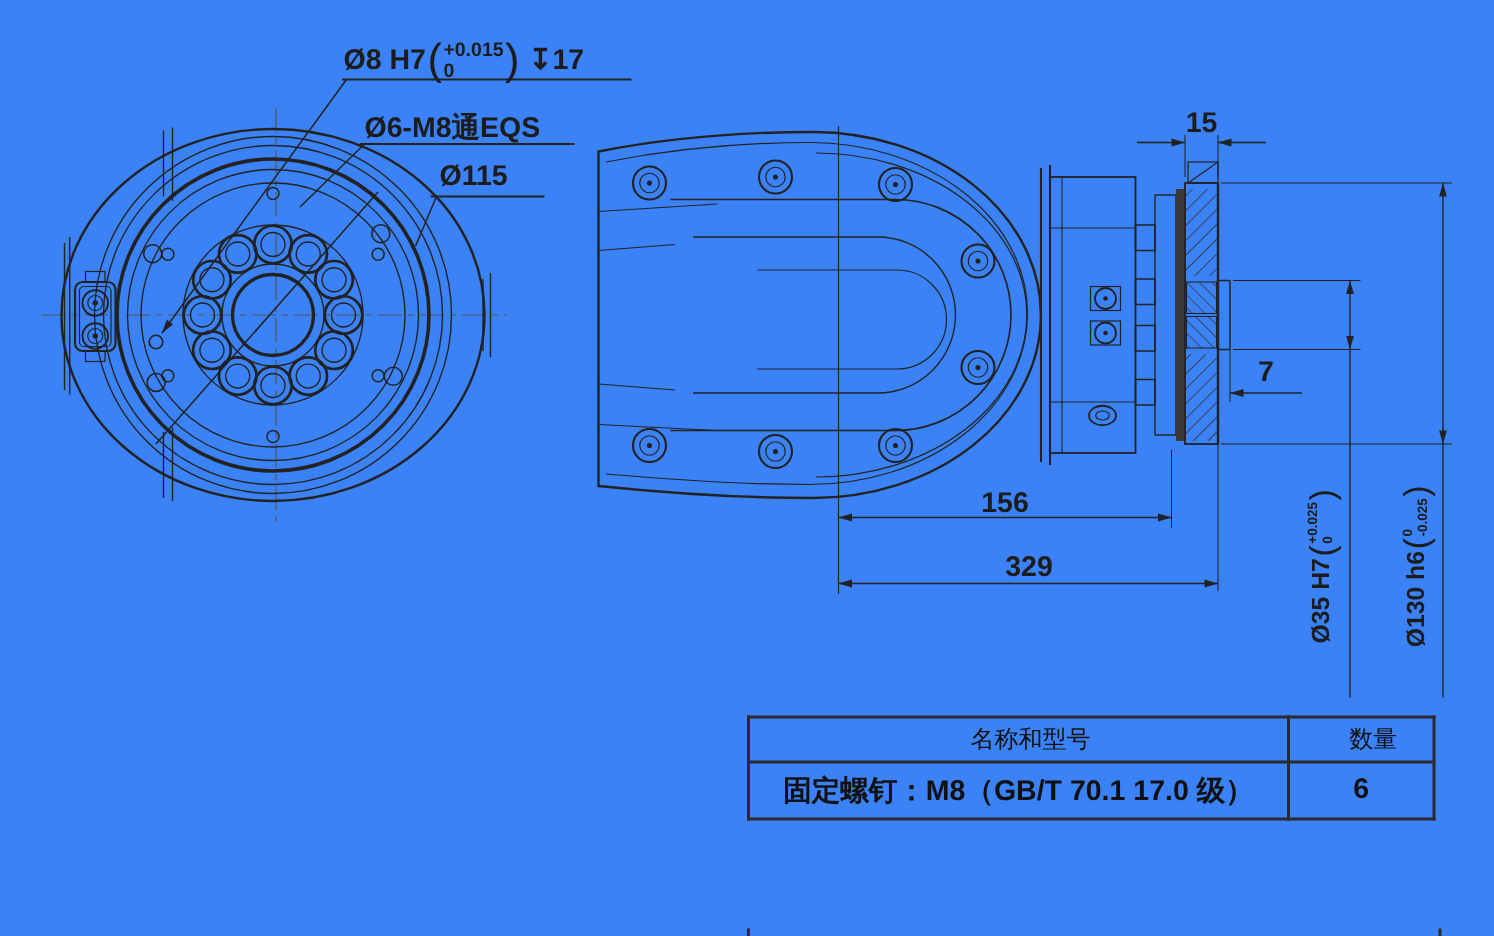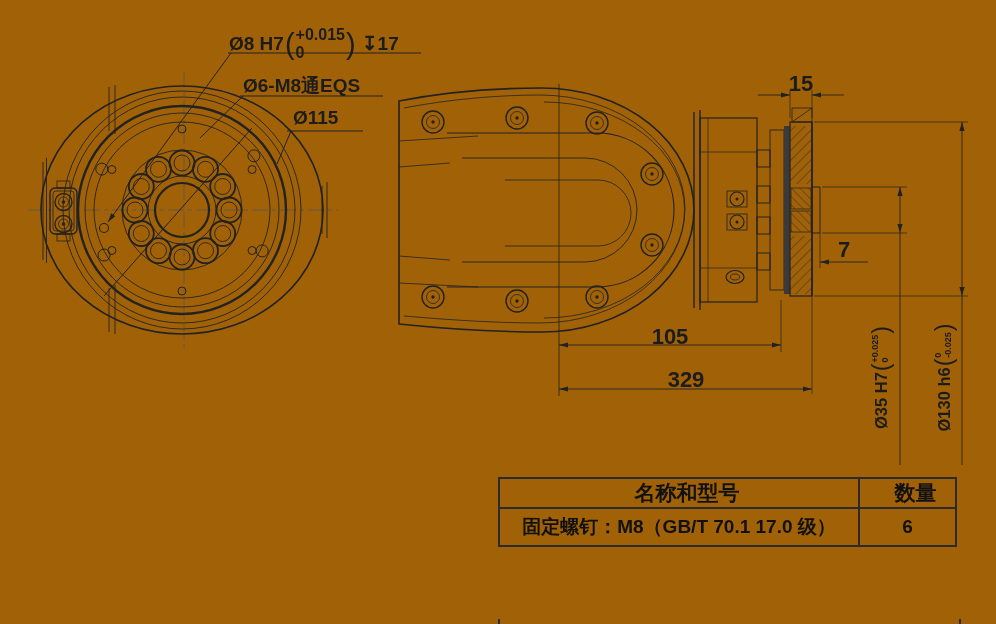--- a/index.html
+++ b/index.html
@@ -1,36 +1,36 @@
 <!DOCTYPE html>
 <html><head>
 <meta charset="utf-8">
 <style>
   html,body{margin:0;padding:0;background:#fff;}
-  #stage{position:relative;width:996px;height:624px;background:#a16207;overflow:hidden;
+  #stage{position:relative;width:996px;height:624px;background:#3b82f6;overflow:hidden;
          font-family:"Liberation Sans", sans-serif;color:#1c1c1c;}
   #stage svg{position:absolute;left:0;top:0;}
   .txt{position:absolute;white-space:nowrap;font-weight:600;color:#1c1c1c;}
   .callout{font-size:19px;display:flex;align-items:center;line-height:1;}
-  .dim{font-size:22px;line-height:1;}
+  .dim{font-size:19px;line-height:1;}
   .center{text-align:center;}
   .paren{font-size:29px;font-weight:400;line-height:.9;margin:0 1px;}
-  .tol{display:inline-flex;flex-direction:column;font-size:16px;line-height:1.1;font-weight:600;}
+  .tol{display:inline-flex;flex-direction:column;font-size:13px;line-height:1.1;font-weight:600;}
   .tol span{display:block;}
   .depth{margin-left:5px;}
   .rot{transform:rotate(-90deg);transform-origin:center center;display:flex;align-items:center;
        justify-content:center;font-size:16.5px;font-weight:600;line-height:1;}
   .rot .paren{font-size:23px;}
   .rot .tol{font-size:9px;line-height:1.1;}
   
   .bom{position:absolute;left:498px;top:477px;width:459px;border-collapse:collapse;
        table-layout:fixed;font-size:19px;font-weight:600;color:#111;}
   .bom th,.bom td{border:2px solid #2b2b2b;text-align:center;vertical-align:middle;
        padding:0 4px;overflow:hidden;}
-  .bom th{font-size:21px;font-weight:700;height:28px;padding-left:20px;}
+  .bom th{font-size:16px;font-weight:400;height:28px;padding-left:20px;}
   .bom td{height:36px;}
   .bom .qtycol{width:71px;margin-left:32px;}
   .nextrow{position:absolute;left:498px;top:619px;width:459px;height:5px;
        border-left:2px solid #2b2b2b;border-right:2px solid #2b2b2b;}
 </style>
 </head>
 <body>
 
 <div id="stage">
 
@@ -284,21 +284,21 @@
 <div class="txt callout" style="left:243px;top:76px;align-items:flex-end;">
   <span>Ø6-M8通EQS</span>
 </div>
 
 <div class="txt callout" style="left:293px;top:108px;align-items:center;">
   <span>Ø115</span>
 </div>
 
 <div class="txt dim center" style="left:786px;top:73px;width:30px;">15</div>
 <div class="txt dim center" style="left:833px;top:239px;width:22px;">7</div>
-<div class="txt dim center" style="left:645px;top:326px;width:50px;">105</div>
+<div class="txt dim center" style="left:645px;top:326px;width:50px;">156</div>
 <div class="txt dim center" style="left:661px;top:369px;width:50px;">329</div>
 
 <div class="txt rot" style="left:796px;top:365px;width:170px;height:24px;">
   <span>Ø35 H7</span>
   <span class="paren">(</span>
   <span class="tol">
     <span>+0.025</span>
     <span>0</span>
   </span>
   <span class="paren">)</span>

